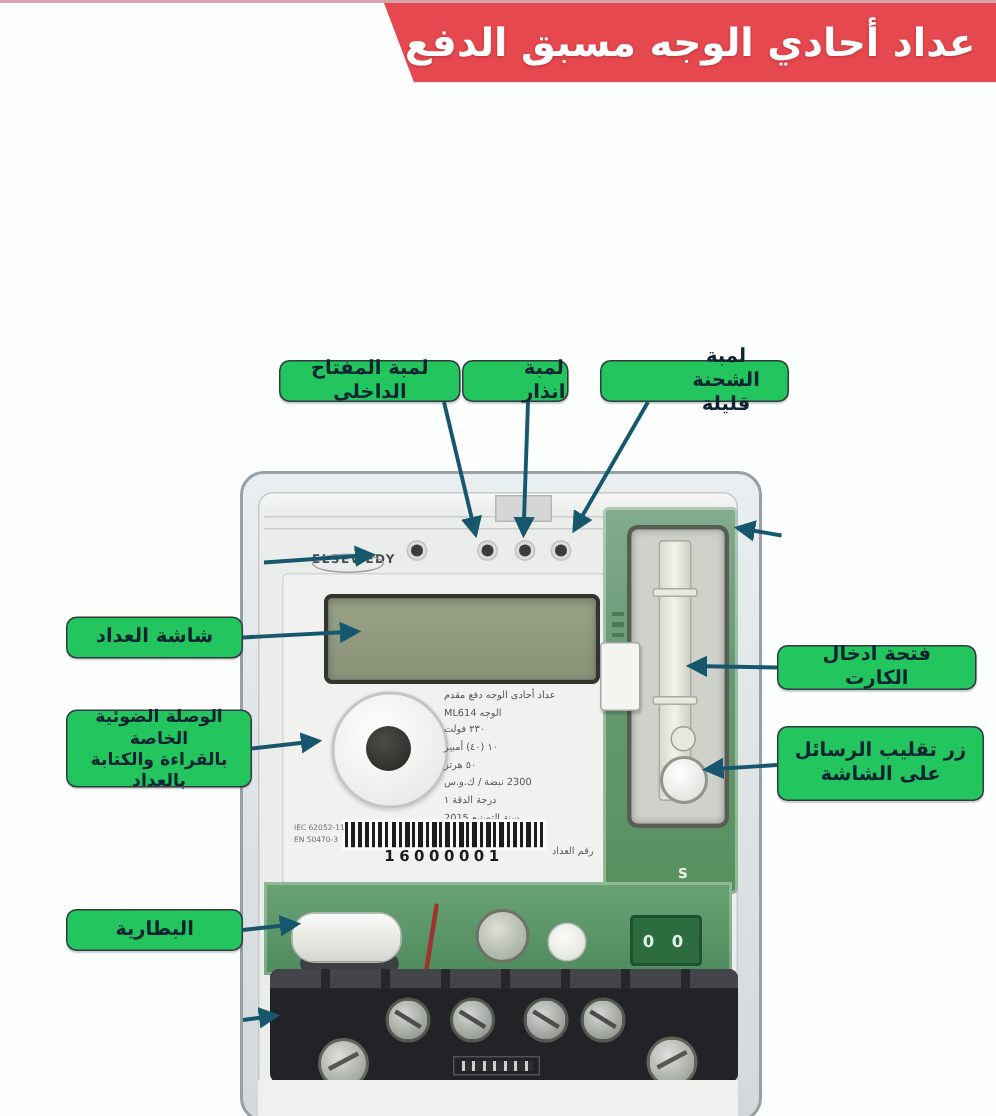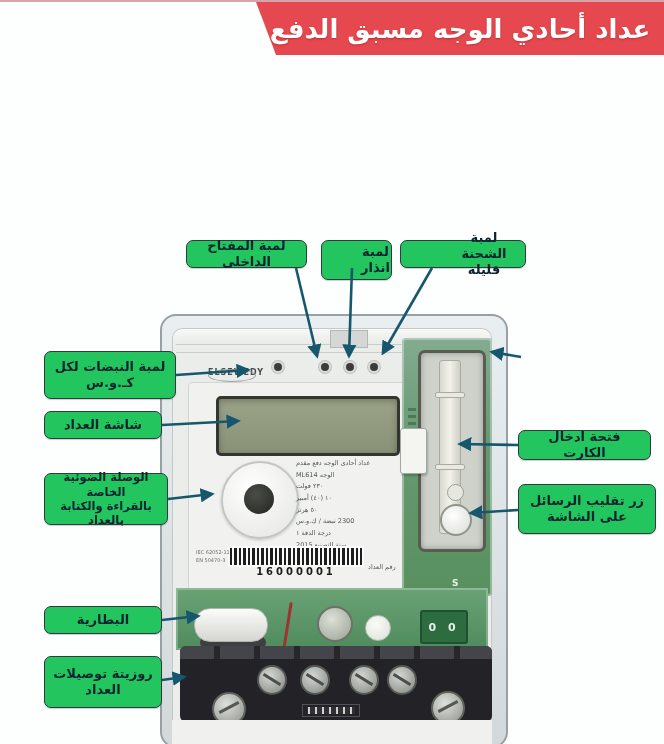--- a/index.html
+++ b/index.html
@@ -163,31 +163,27 @@
     <div class="tscrew" style="left:138px;top:349px;"></div>
     <div class="tscrew" style="left:187px;top:349px;"></div>
     <div class="tscrew" style="left:225px;top:349px;"></div>
     <div class="cornscrew" style="left:50px;top:376px;"></div>
     <div class="cornscrew" style="left:269px;top:375px;"></div>
     <div class="termlabel"></div>
     <div class="casebottom"></div>
   </div>
 
   <div class="lbl" style="left:186px;top:240px;width:121px;height:28px;">لمبة المفتاح الداخلى</div>
-  <div class="lbl" style="left:321px;top:240px;width:71px;height:40px;padding-left:44px;">لمبة انذار</div>
+  <div class="lbl" style="left:308px;top:240px;width:71px;height:28px;padding-left:44px;">لمبة انذار</div>
   <div class="lbl" style="left:400px;top:240px;width:126px;height:28px;padding-left:48px;">لمبة الشحنة قليلة</div>
 
-  <div class="lbl" style="left:44px;top:351px;width:132px;height:48px;">لمبة النبضات لكل
-كـ.و.س</div>
   <div class="lbl" style="left:44px;top:411px;width:118px;height:28px;">شاشة العداد</div>
   <div class="lbl" style="left:44px;top:473px;width:124px;height:52px;font-size:11.5px;">الوصلة الضوئية الخاصة
 بالقراءة والكتابة بالعداد</div>
   <div class="lbl" style="left:44px;top:606px;width:118px;height:28px;">البطارية</div>
-  <div class="lbl" style="left:44px;top:656px;width:118px;height:52px;">روزيتة توصيلات
-العداد</div>
 
   <div class="lbl" style="left:518px;top:484px;width:138px;height:50px;">زر تقليب الرسائل
 على الشاشة</div>
   <div class="lbl" style="left:518px;top:430px;width:133px;height:30px;">فتحة ادخال الكارت</div>
 
   <svg class="arrows" width="664" height="744" viewBox="0 0 664 744">
     <defs>
       <marker id="ah" viewBox="0 0 10 10" refX="8" refY="5" markerWidth="5.5" markerHeight="5.5" orient="auto">
         <path d="M0,0 L10,5 L0,10 z" fill="#17576e"></path>
       </marker>

